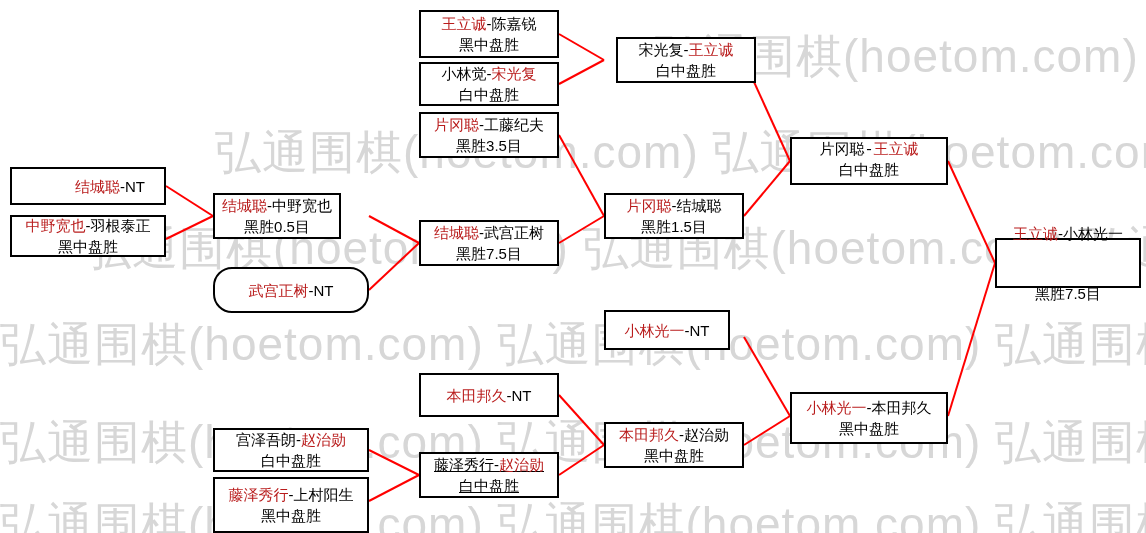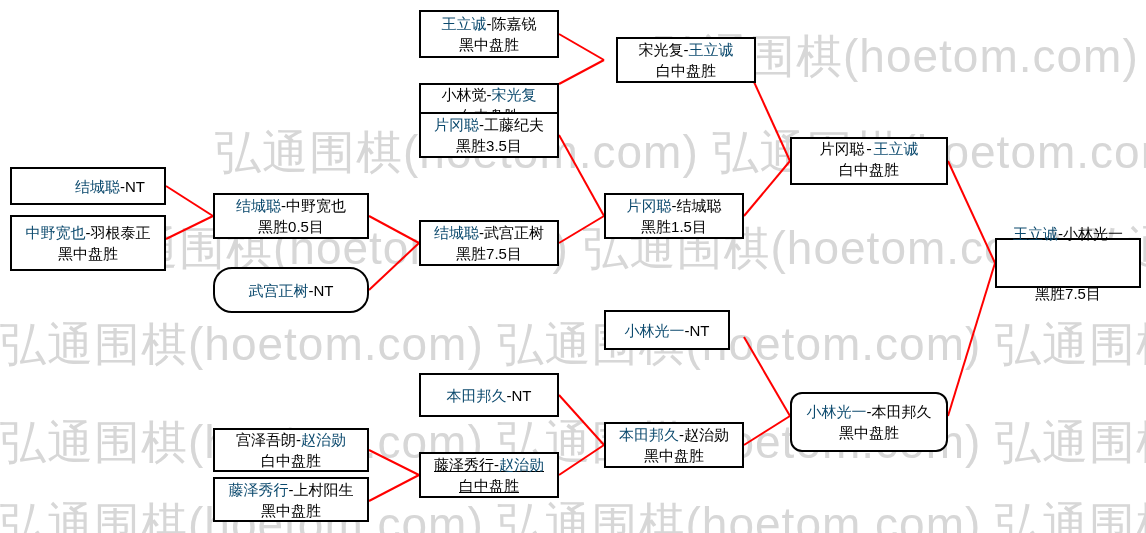--- a/index.html
+++ b/index.html
@@ -12,21 +12,21 @@
     z-index:0;user-select:none;font-weight:400;
   }
   #lines{position:absolute;left:0;top:0;z-index:1;}
   .match-box{
     position:absolute;border:2px solid #000;background:#ffffff;
     display:flex;flex-direction:column;justify-content:center;align-items:center;
     text-align:center;font-size:15px;line-height:21px;z-index:2;box-sizing:border-box;
     color:#000;
   }
   .match-line{white-space:nowrap;}
-  .winner{color:#0c4a6e;}
+  .winner{color:#b91c1c;}
 </style>
 </head>
 <body>
 
 <div id="wm">
     <div class="wm-row" style="left: 655px; top: 26px; color: rgb(215, 215, 215);">弘通围棋(hoetom.com) 弘通围棋(hoetom.com) 弘通围棋(hoetom.com)</div>
     <div class="wm-row" style="left: 215px; top: 122px; color: rgb(215, 215, 215);">弘通围棋(hoetom.com) 弘通围棋(hoetom.com) 弘通围棋(hoetom.com)</div>
     <div class="wm-row" style="left: 85px; top: 218px; color: rgb(215, 215, 215);">弘通围棋(hoetom.com) 弘通围棋(hoetom.com) 弘通围棋(hoetom.com)</div>
     <div class="wm-row" style="left: 0px; top: 314px; color: rgb(215, 215, 215);">弘通围棋(hoetom.com) 弘通围棋(hoetom.com) 弘通围棋(hoetom.com)</div>
     <div class="wm-row" style="left: 0px; top: 412px; color: rgb(215, 215, 215);">弘通围棋(hoetom.com) 弘通围棋(hoetom.com) 弘通围棋(hoetom.com)</div>
@@ -49,36 +49,36 @@
     <line x1="744" y1="216" x2="790" y2="161" stroke="#ff0000" stroke-width="2"></line>
     <line x1="744" y1="337" x2="790" y2="416" stroke="#ff0000" stroke-width="2"></line>
     <line x1="744" y1="445" x2="790" y2="416" stroke="#ff0000" stroke-width="2"></line>
     <line x1="948" y1="161" x2="995" y2="263" stroke="#ff0000" stroke-width="2"></line>
     <line x1="948" y1="416" x2="995" y2="263" stroke="#ff0000" stroke-width="2"></line>
   </svg>
 <div id="bracket">
     <div class="match-box" style="left: 10px; top: 167px; width: 156px; height: 38px; padding-left: 44px;">
       <div class="match-line"><span class="winner">结城聪</span><span>-NT</span></div>
     </div>
-    <div class="match-box" style="left: 10px; top: 215px; width: 156px; height: 56px;">
+    <div class="match-box" style="left: 10px; top: 215px; width: 156px; height: 42px;">
       <div class="match-line"><span class="winner">中野宽也</span><span>-羽根泰正</span></div>
       <div class="match-line">黑中盘胜</div>
     </div>
-    <div class="match-box" style="left: 213px; top: 193px; width: 156px; height: 46px;">
+    <div class="match-box" style="left: 213px; top: 193px; width: 128px; height: 46px;">
       <div class="match-line"><span class="winner">结城聪</span><span>-中野宽也</span></div>
       <div class="match-line">黑胜0.5目</div>
     </div>
     <div class="match-box" style="left: 213px; top: 267px; width: 156px; height: 46px; border-radius: 19px;">
       <div class="match-line"><span class="winner">武宫正树</span><span>-NT</span></div>
     </div>
     <div class="match-box" style="left: 419px; top: 10px; width: 140px; height: 48px;">
       <div class="match-line"><span class="winner">王立诚</span><span>-陈嘉锐</span></div>
       <div class="match-line">黑中盘胜</div>
     </div>
-    <div class="match-box" style="left: 419px; top: 62px; width: 140px; height: 44px; margin-top: 21px;">
+    <div class="match-box" style="left: 419px; top: 62px; width: 140px; height: 44px;">
       <div class="match-line"><span>小林觉-</span><span class="winner">宋光复</span></div>
       <div class="match-line">白中盘胜</div>
     </div>
     <div class="match-box" style="left: 419px; top: 112px; width: 140px; height: 46px;">
       <div class="match-line"><span class="winner">片冈聪</span><span>-工藤纪夫</span></div>
       <div class="match-line">黑胜3.5目</div>
     </div>
     <div class="match-box" style="left: 419px; top: 220px; width: 140px; height: 46px;">
       <div class="match-line"><span class="winner">结城聪</span><span>-武宫正树</span></div>
       <div class="match-line">黑胜7.5目</div>
@@ -87,21 +87,21 @@
       <div class="match-line"><span class="winner">本田邦久</span><span>-NT</span></div>
     </div>
     <div class="match-box" style="left: 419px; top: 452px; width: 140px; height: 46px; text-decoration: underline;">
       <div class="match-line"><span>藤泽秀行-</span><span class="winner">赵治勋</span></div>
       <div class="match-line">白中盘胜</div>
     </div>
     <div class="match-box" style="left: 213px; top: 428px; width: 156px; height: 44px;">
       <div class="match-line"><span>宫泽吾朗-</span><span class="winner">赵治勋</span></div>
       <div class="match-line">白中盘胜</div>
     </div>
-    <div class="match-box" style="left: 213px; top: 477px; width: 156px; height: 45px;">
+    <div class="match-box" style="left: 213px; top: 477px; width: 156px; height: 56px;">
       <div class="match-line"><span class="winner">藤泽秀行</span><span>-上村阳生</span></div>
       <div class="match-line">黑中盘胜</div>
     </div>
     <div class="match-box" style="left: 604px; top: 37px; width: 140px; height: 46px; margin-left: 12px;">
       <div class="match-line"><span>宋光复-</span><span class="winner">王立诚</span></div>
       <div class="match-line">白中盘胜</div>
     </div>
     <div class="match-box" style="left: 604px; top: 193px; width: 140px; height: 46px;">
       <div class="match-line"><span class="winner">片冈聪</span><span>-结城聪</span></div>
       <div class="match-line">黑胜1.5目</div>
@@ -110,21 +110,21 @@
       <div class="match-line"><span class="winner">小林光一</span><span>-NT</span></div>
     </div>
     <div class="match-box" style="left: 604px; top: 422px; width: 140px; height: 46px;">
       <div class="match-line"><span class="winner">本田邦久</span><span>-赵治勋</span></div>
       <div class="match-line">黑中盘胜</div>
     </div>
     <div class="match-box" style="left: 790px; top: 137px; width: 158px; height: 48px; font-family: Liberation Mono, monospace;">
       <div class="match-line"><span>片冈聪-</span><span class="winner">王立诚</span></div>
       <div class="match-line">白中盘胜</div>
     </div>
-    <div class="match-box" style="left: 790px; top: 392px; width: 158px; height: 60px; border-radius: 12px;">
+    <div class="match-box" style="left: 790px; top: 392px; width: 158px; height: 52px;">
       <div class="match-line"><span class="winner">小林光一</span><span>-本田邦久</span></div>
       <div class="match-line">黑中盘胜</div>
     </div>
     <div class="match-box" style="left: 995px; top: 238px; width: 146px; height: 50px; gap: 39px;">
       <div class="match-line"><span class="winner">王立诚</span><span>-小林光一</span></div>
       <div class="match-line">黑胜7.5目</div>
     </div>
   </div>
 
 </body></html>

